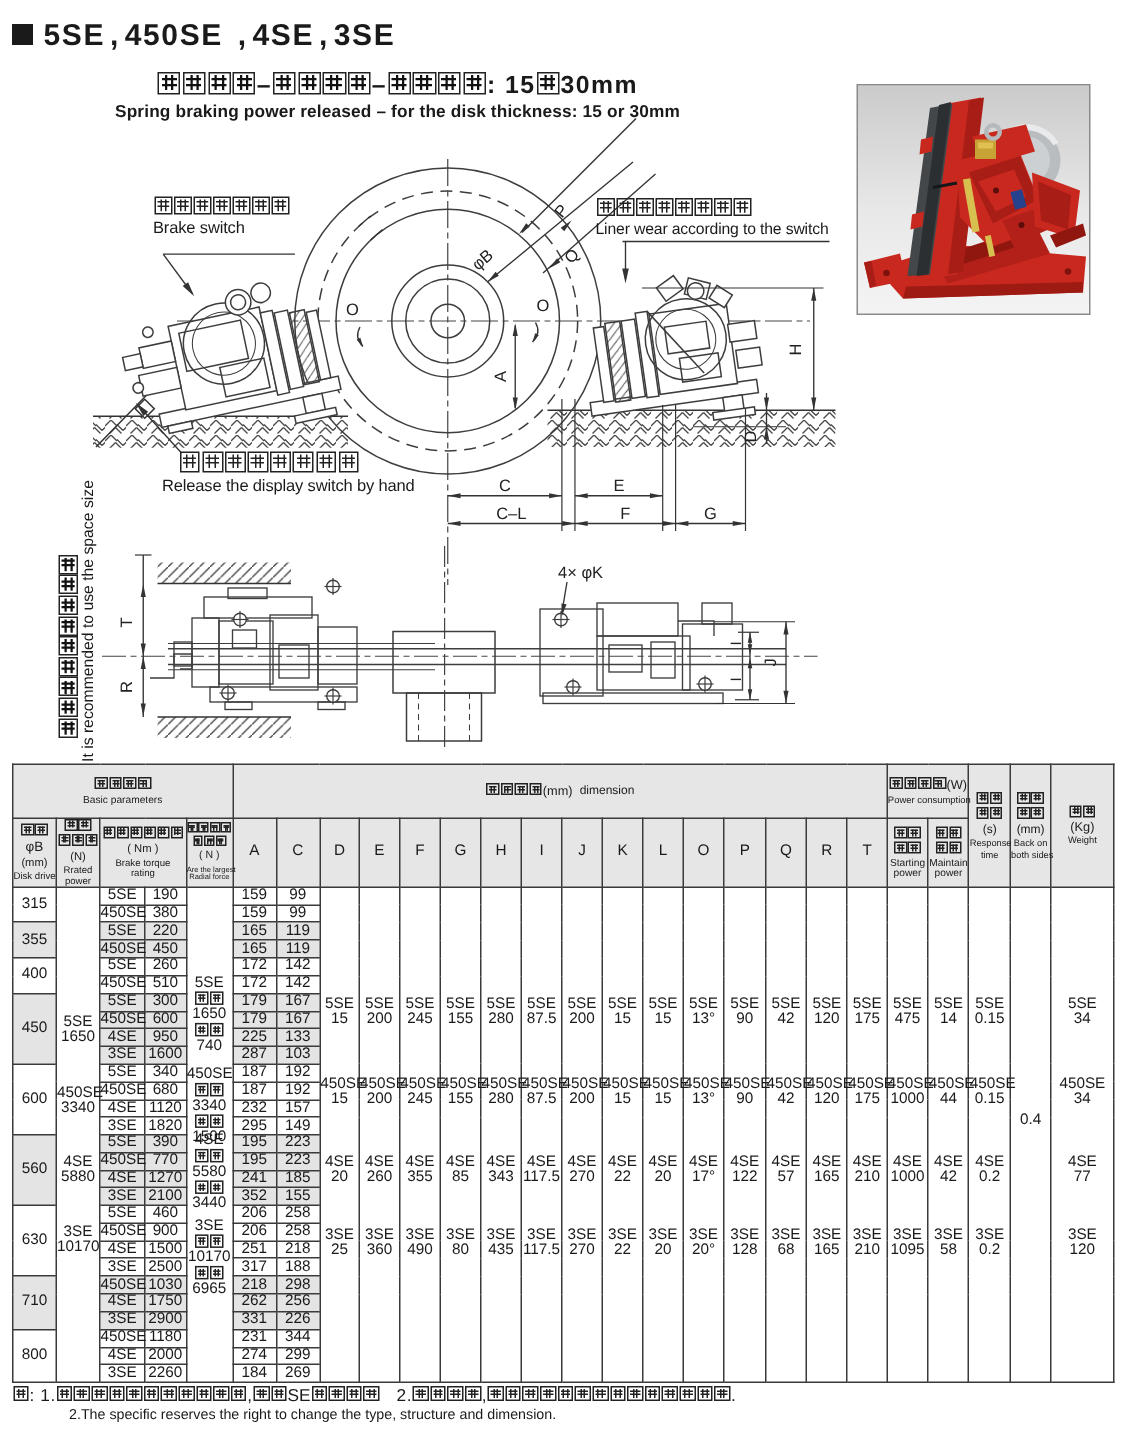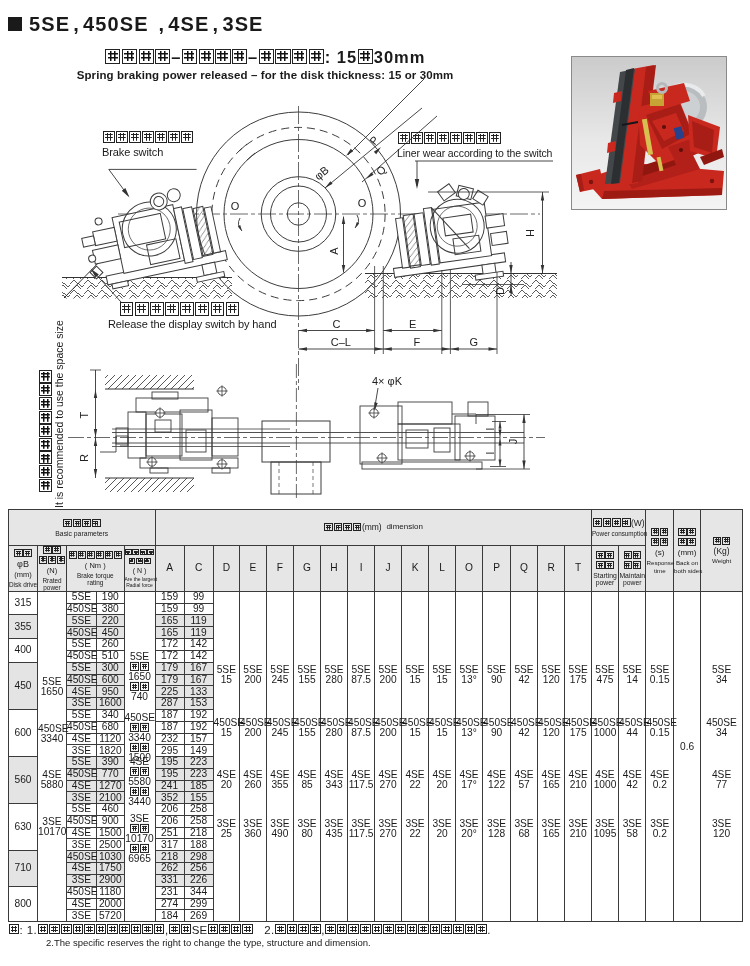--- a/index.html
+++ b/index.html
@@ -606,21 +606,21 @@
 <td rowspan="28" class="tall">
           <div class="rel">
             <div class="blk" style="top:83px">5SE<br>0.15</div>
             <div class="blk" style="top:136px">450SE<br>0.15</div>
             <div class="blk" style="top:188px">4SE<br>0.2</div>
             <div class="blk" style="top:237px">3SE<br>0.2</div>
           </div>
         </td>
 <td rowspan="28" class="tall">
           <div class="rel">
-            <div class="blk" style="top:155px">0.6</div>
+            <div class="blk" style="top:155px">0.4</div>
           </div>
         </td>
 <td rowspan="28" class="tall">
           <div class="rel">
             <div class="blk" style="top:83px">5SE<br>34</div>
             <div class="blk" style="top:136px">450SE<br>34</div>
             <div class="blk" style="top:188px">4SE<br>77</div>
             <div class="blk" style="top:237px">3SE<br>120</div>
           </div>
         </td>
@@ -673,21 +673,21 @@
 <tr>
 <td class="sh">4SE</td>
         <td class="sh">950</td>
 <td class="sh">225</td>
         <td class="sh">133</td>
 </tr>
 <tr>
 <td class="sh">3SE</td>
         <td class="sh">1600</td>
 <td class="sh">287</td>
-        <td class="sh">153</td>
+        <td class="sh">103</td>
 </tr>
 <tr>
 <td rowspan="4">600</td>
 <td>5SE</td>
         <td>340</td>
 <td>187</td>
         <td>192</td>
 </tr>
 <tr>
 <td>450SE</td>
@@ -784,21 +784,21 @@
         <td>344</td>
 </tr>
 <tr>
 <td>4SE</td>
         <td>2000</td>
 <td>274</td>
         <td>299</td>
 </tr>
 <tr>
 <td>3SE</td>
-        <td>5720</td>
+        <td>2260</td>
 <td>184</td>
         <td>269</td>
 </tr>
 </tbody>
   </table>
 <div class="abs" id="notes">
     <div class="n1"><b class="c"></b>: 1.<b class="c"></b><b class="c"></b><b class="c"></b><b class="c"></b><b class="c"></b><b class="c"></b><b class="c"></b><b class="c"></b><b class="c"></b><b class="c"></b><b class="c"></b>,<b class="c"></b><b class="c"></b><span style="letter-spacing:0">SE</span><b class="c"></b><b class="c"></b><b class="c"></b><b class="c"></b>&nbsp;&nbsp;&nbsp;2.<b class="c"></b><b class="c"></b><b class="c"></b><b class="c"></b>,<b class="c"></b><b class="c"></b><b class="c"></b><b class="c"></b><b class="c"></b><b class="c"></b><b class="c"></b><b class="c"></b><b class="c"></b><b class="c"></b><b class="c"></b><b class="c"></b><b class="c"></b><b class="c"></b>.</div>
     <div class="n3">2.The specific reserves the right to change the type, structure and dimension.</div>
   </div>
 </body></html>

